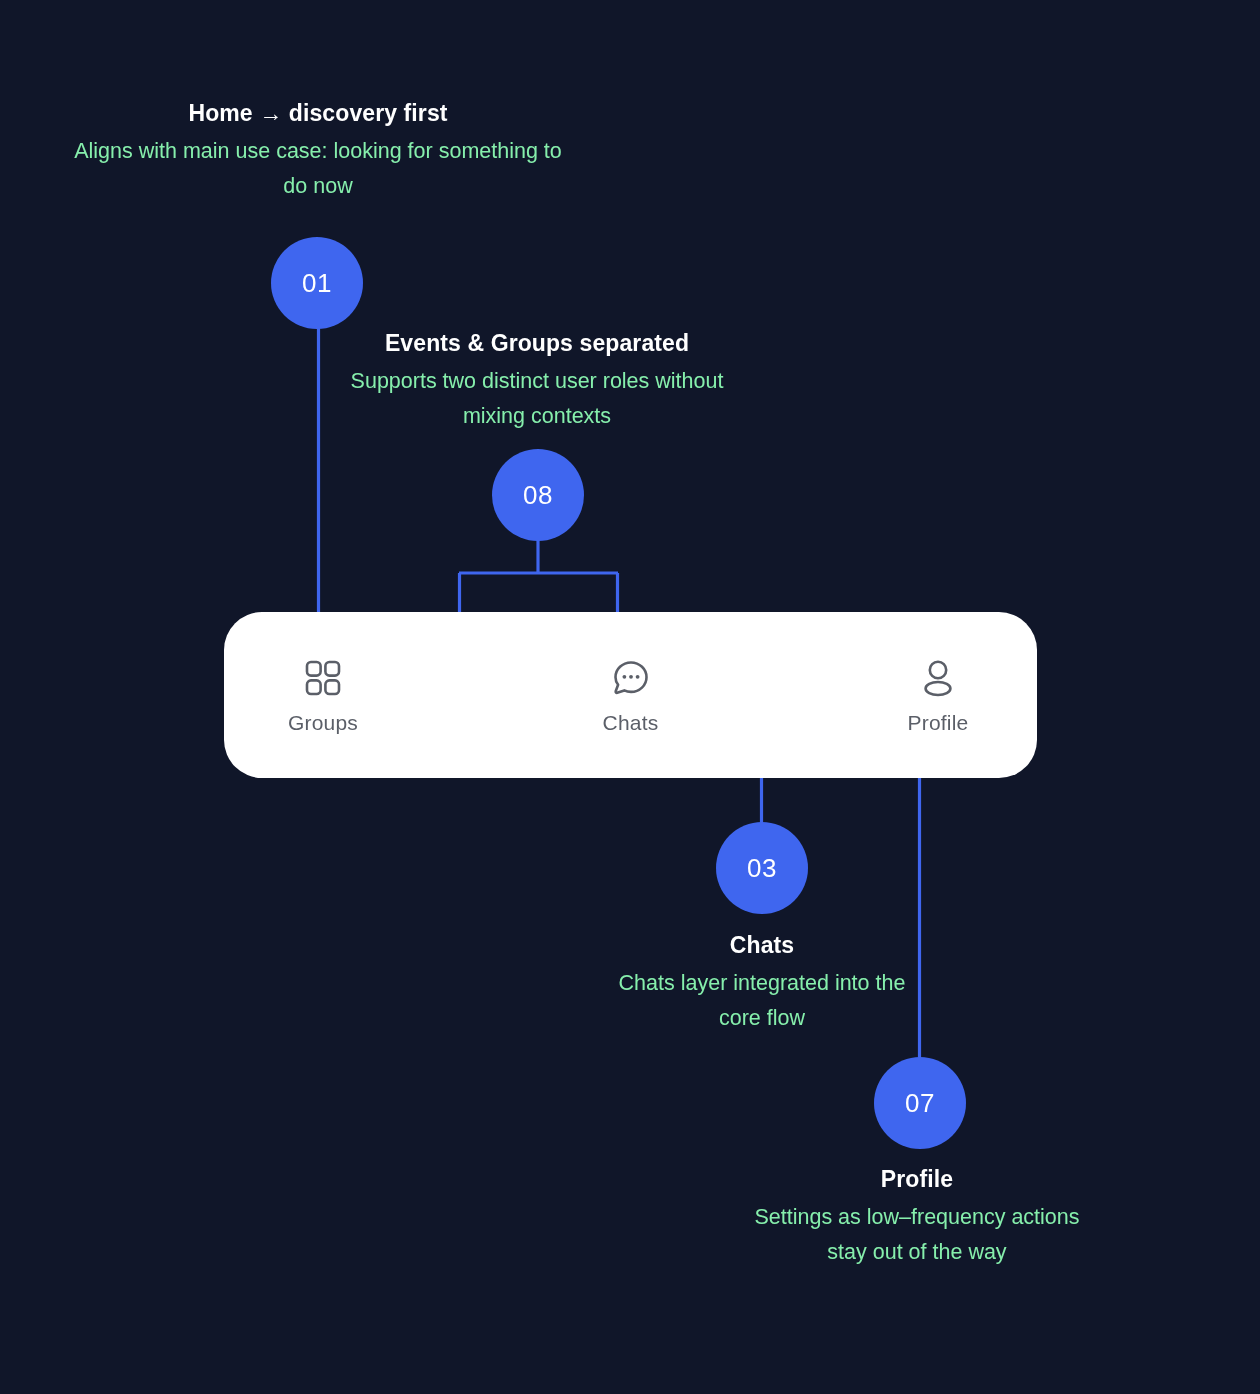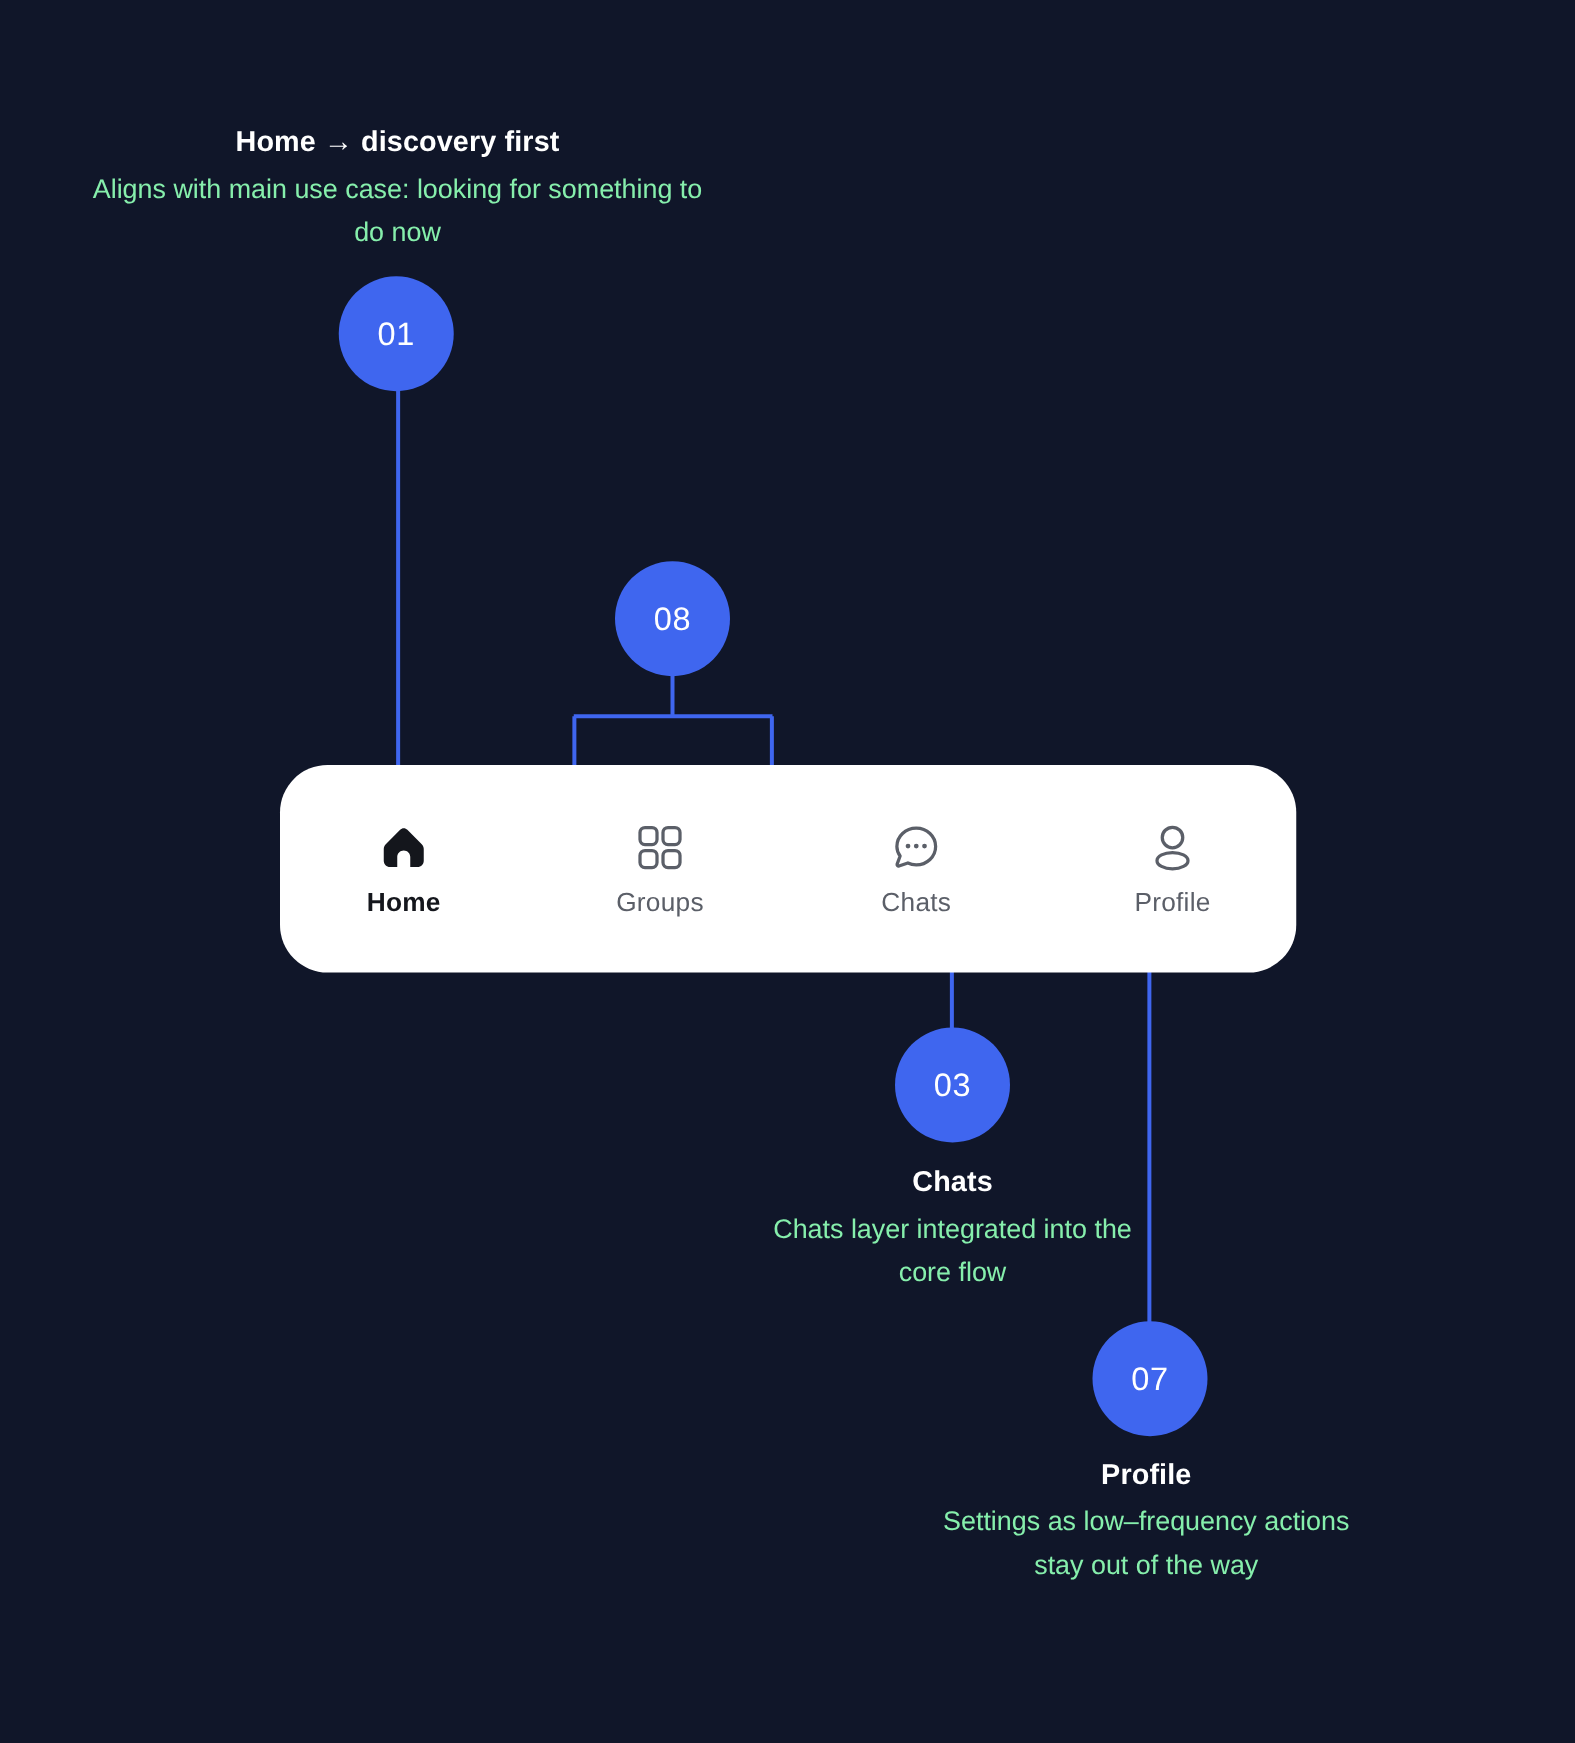--- a/index.html
+++ b/index.html
@@ -66,21 +66,21 @@
     border-radius: 50%;
     background: #3f66ef;
     color: #ffffff;
     display: flex;
     align-items: center;
     justify-content: center;
     font-size: 26px;
     font-weight: 500;
     letter-spacing: 0.5px;
   }
-  .badge-01 { left: 271px; top: 221px; text-align: center; }
+  .badge-01 { left: 271px; top: 237px; text-align: center; }
   .badge-02 { left: 492px; top: 449px; }
   .badge-03 { left: 716px; top: 822px; }
   .badge-04 { left: 874px; top: 1057px; }
 
   
   #tabbar {
     position: absolute;
     left: 224px;
     top: 612px;
     width: 813px;
@@ -148,53 +148,42 @@
       <line x1="919.5" y1="758" x2="919.5" y2="1059" stroke="#3f66ef" stroke-width="3.2"></line>
       <circle cx="919.5" cy="758" r="8.5" fill="#3f66ef"></circle>
     </g>
   </svg>
 
   <div class="annotation ann-01">
     <p class="ann-title">Home → discovery first</p>
     <p class="ann-body">Aligns with main use case: looking for something to do now</p>
   </div>
 
+  <div class="annotation ann-02">
+    <p class="ann-title">Events &amp; Groups separated</p>
+    <p class="ann-body">Supports two distinct user roles without mixing contexts</p>
+  </div>
 
   <div class="annotation ann-03">
     <p class="ann-title">Chats</p>
     <p class="ann-body">Chats layer integrated into the core flow</p>
   </div>
 
   <div class="annotation ann-04">
     <p class="ann-title">Profile</p>
     <p class="ann-body">Settings as low–frequency actions stay out of the way</p>
   </div>
 
   <div class="badge badge-01">01</div>
   <div class="badge badge-02">08</div>
   <div class="badge badge-03">03</div>
   <div class="badge badge-04">07</div>
 
   <div id="tabbar">
 
-    <div class="tab active">
-      <div class="tab-icon">
-        <svg width="42" height="42" viewBox="0 0 42 42">
-          <path d="M21 5.5 C22.1 5.5 23.1 6.0 23.9 6.8 L35.4 18.3
-                   C36.4 19.3 37 20.7 37 22.1 L37 31.5
-                   C37 34.3 34.8 36.5 32 36.5 L26.2 36.5
-                   L26.2 28.6 C26.2 25.7 23.9 23.4 21 23.4
-                   C18.1 23.4 15.8 25.7 15.8 28.6
-                   L15.8 36.5 L10 36.5 C7.2 36.5 5 34.3 5 31.5
-                   L5 22.1 C5 20.7 5.6 19.3 6.6 18.3
-                   L18.1 6.8 C18.9 6.0 19.9 5.5 21 5.5 Z" fill="#14161c"></path>
-        </svg>
-      </div>
-      <span class="tab-label">Home</span>
-    </div>
 
 
     <div class="tab">
       <div class="tab-icon">
         <svg width="42" height="42" viewBox="0 0 42 42">
           <rect x="5" y="5" width="13.6" height="13.6" rx="4" fill="none" stroke="#5b5f68" stroke-width="2.6"></rect>
           <rect x="23.4" y="5" width="13.6" height="13.6" rx="4" fill="none" stroke="#5b5f68" stroke-width="2.6"></rect>
           <rect x="5" y="23.4" width="13.6" height="13.6" rx="4" fill="none" stroke="#5b5f68" stroke-width="2.6"></rect>
           <rect x="23.4" y="23.4" width="13.6" height="13.6" rx="4" fill="none" stroke="#5b5f68" stroke-width="2.6"></rect>
         </svg>

